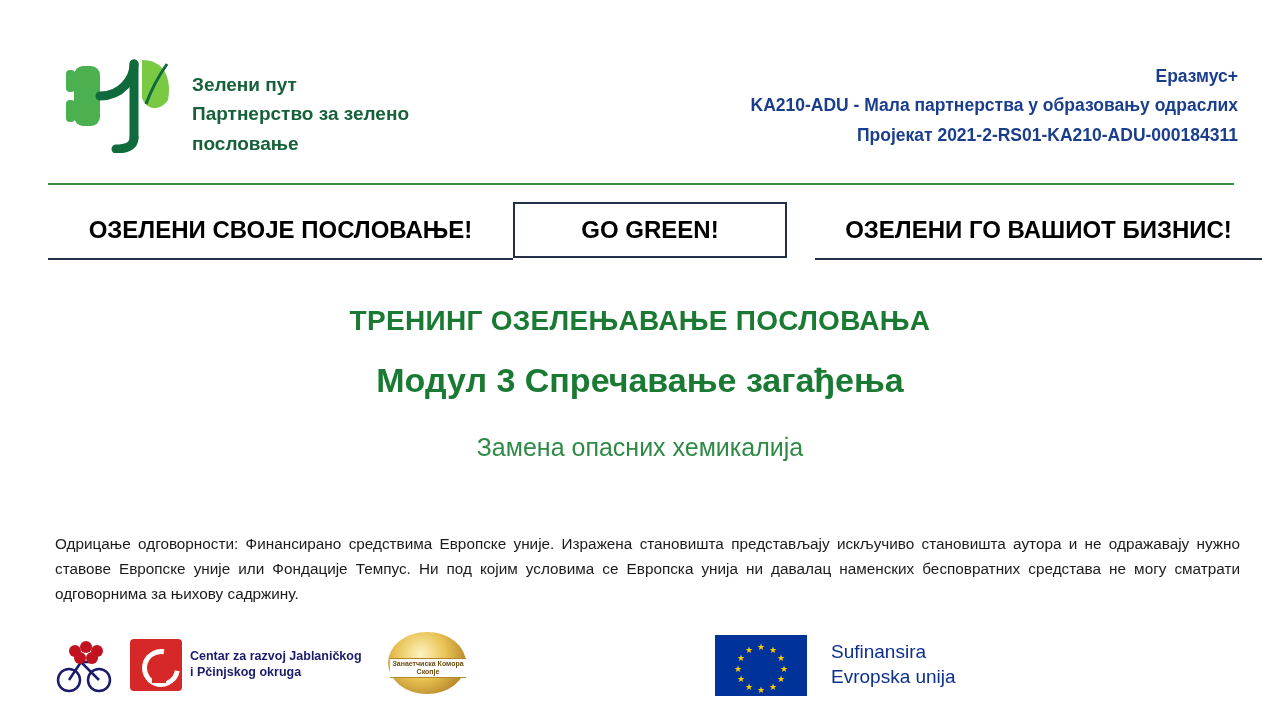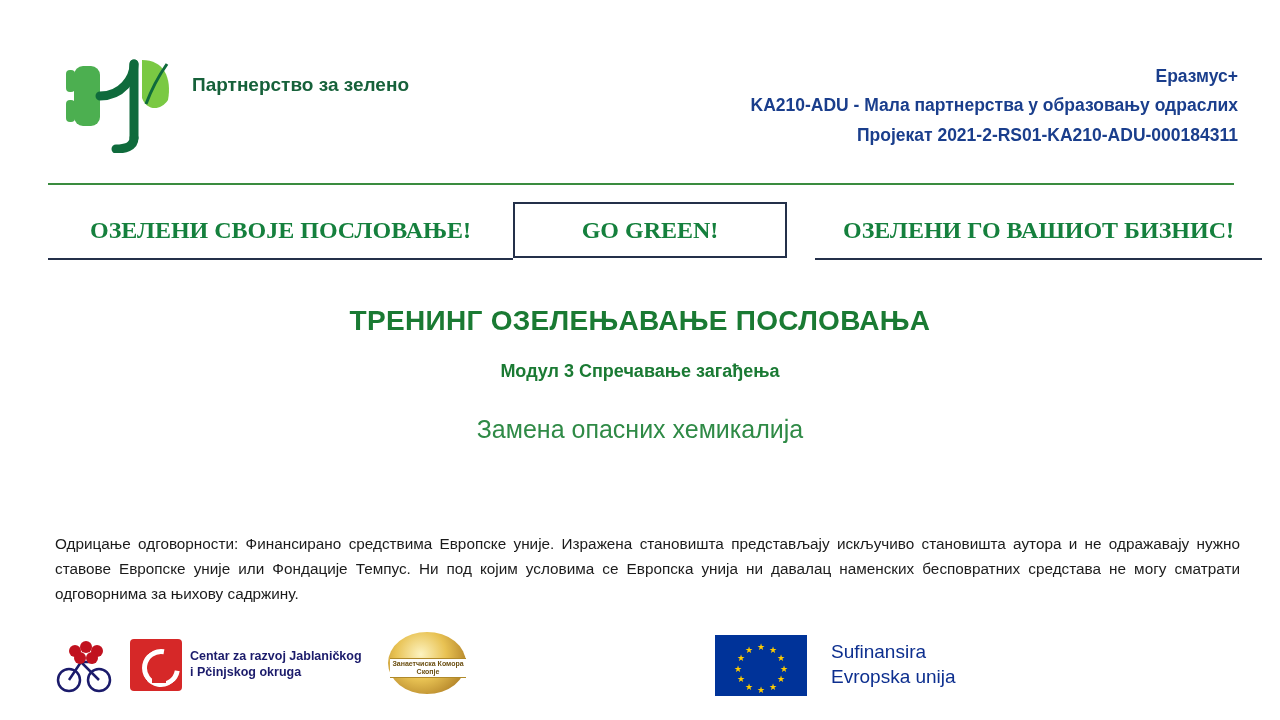--- a/index.html
+++ b/index.html
@@ -71,25 +71,24 @@
     width: 1186px;
     height: 58px;
   }
   .slogan {
     position: absolute;
     top: 0;
     height: 56px;
     display: flex;
     align-items: center;
     justify-content: center;
-    color: #15803d;
+    color: #000000;
     font-weight: bold;
     font-size: 24px;
     white-space: nowrap;
-    font-family: Liberation Serif, serif;
   }
   .slogan-left {
     left: 0;
     width: 465px;
     border-bottom: 2px solid #24304a;
   }
   .slogan-center {
     left: 465px;
     width: 274px;
     border: 2px solid #24304a;
@@ -112,21 +111,21 @@
   }
   .title-main {
     color: #1a7a33;
     font-size: 28px;
     font-weight: bold;
     letter-spacing: .3px;
     margin-bottom: 24px;
   }
   .title-module {
     color: #1a7a33;
-    font-size: 18px;
+    font-size: 34px;
     font-weight: bold;
     margin-bottom: 33px;
   }
   .title-sub {
     color: #2f8a46;
     font-size: 25px;
     font-weight: normal;
   }
 
   
@@ -237,21 +236,23 @@
 
         <path d="M40 48 C 62 48, 74 30, 74 16" stroke="#0f6b3c" stroke-width="9" fill="none" stroke-linecap="round"></path>
         <path d="M74 16 L74 90" stroke="#0f6b3c" stroke-width="9" fill="none" stroke-linecap="round"></path>
         <path d="M74 90 C 74 99, 64 101, 56 101" stroke="#0f6b3c" stroke-width="9" fill="none" stroke-linecap="round"></path>
 
         <path d="M82 12 C 104 12, 112 30, 108 52 C 100 64, 86 62, 82 50 Z" fill="#7ac943"></path>
         <path d="M86 56 C 92 40, 100 26, 107 16" stroke="#0f6b3c" stroke-width="3" fill="none"></path>
       </svg>
     </div>
     <div class="logo-text">
+      <div>Зелени пут</div>
       <div>Партнерство за зелено</div>
+      <div>пословање</div>
     </div>
   </div>
 
   <div class="erasmus-block">
     <div>Еразмус+</div>
     <div>KA210-ADU - Мала партнерства у образовању одраслих</div>
     <div>Пројекат 2021-2-RS01-KA210-ADU-000184311</div>
   </div>
 
   <div class="header-rule"></div>

